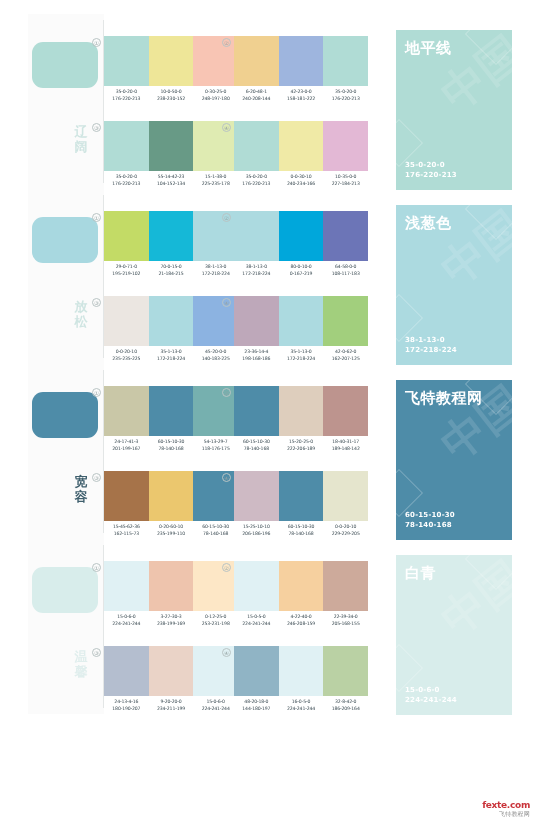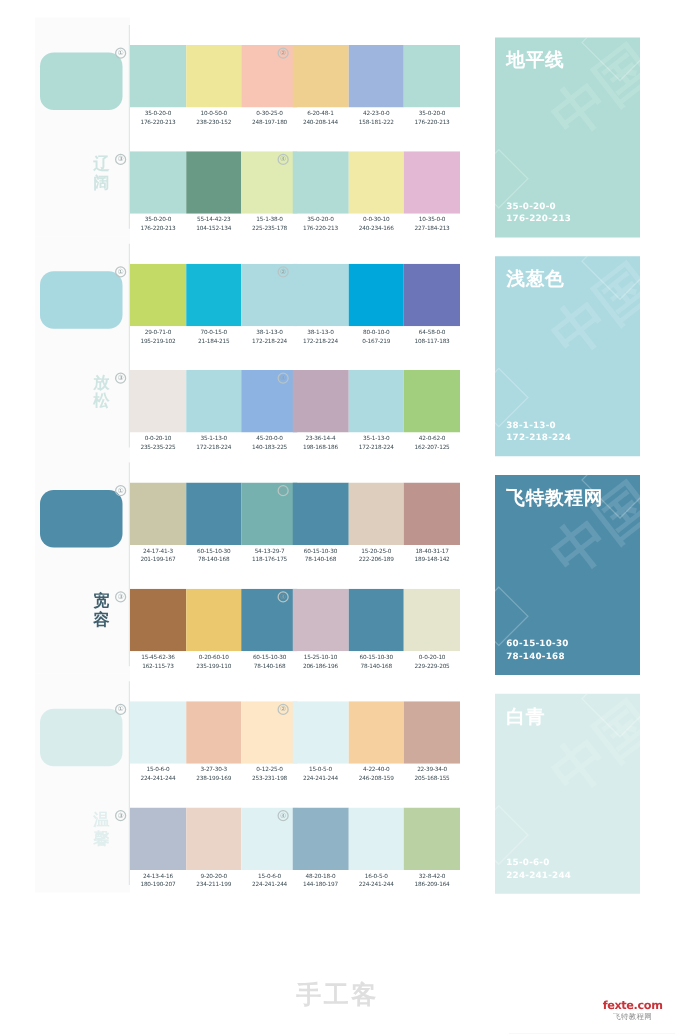--- a/index.html
+++ b/index.html
@@ -168,21 +168,21 @@
     left: 0; top: 806px;
     width: 540px;
     text-align: center;
     color: #e4e4e4;
     font-size: 7.5px;
     letter-spacing: 1.2px;
   }
   .brand {
     position: absolute;
     right: 10px; top: 800px;
-    text-align: center;
+    text-align: right;
   }
   .brand .b1 {
     color: #c9333a;
     font-size: 9px;
     font-weight: 700;
     line-height: 10px;
     letter-spacing: -0.3px;
   }
   .brand .b2 {
     color: #8d8d8d;
@@ -615,19 +615,18 @@
             <div class="fvals">
               <div>15-0-6-0</div>
               <div>224-241-244</div>
             </div>
           </div>
         </div>
       </div>
   </div>
 
   <div class="footer"></div>
-  <div class="wm-main">手工客</div>
   <div class="brand">
     <div class="b1">fexte.com</div>
     <div class="b2">飞特教程网</div>
   </div>
 
 </div>
 
 </body></html>

